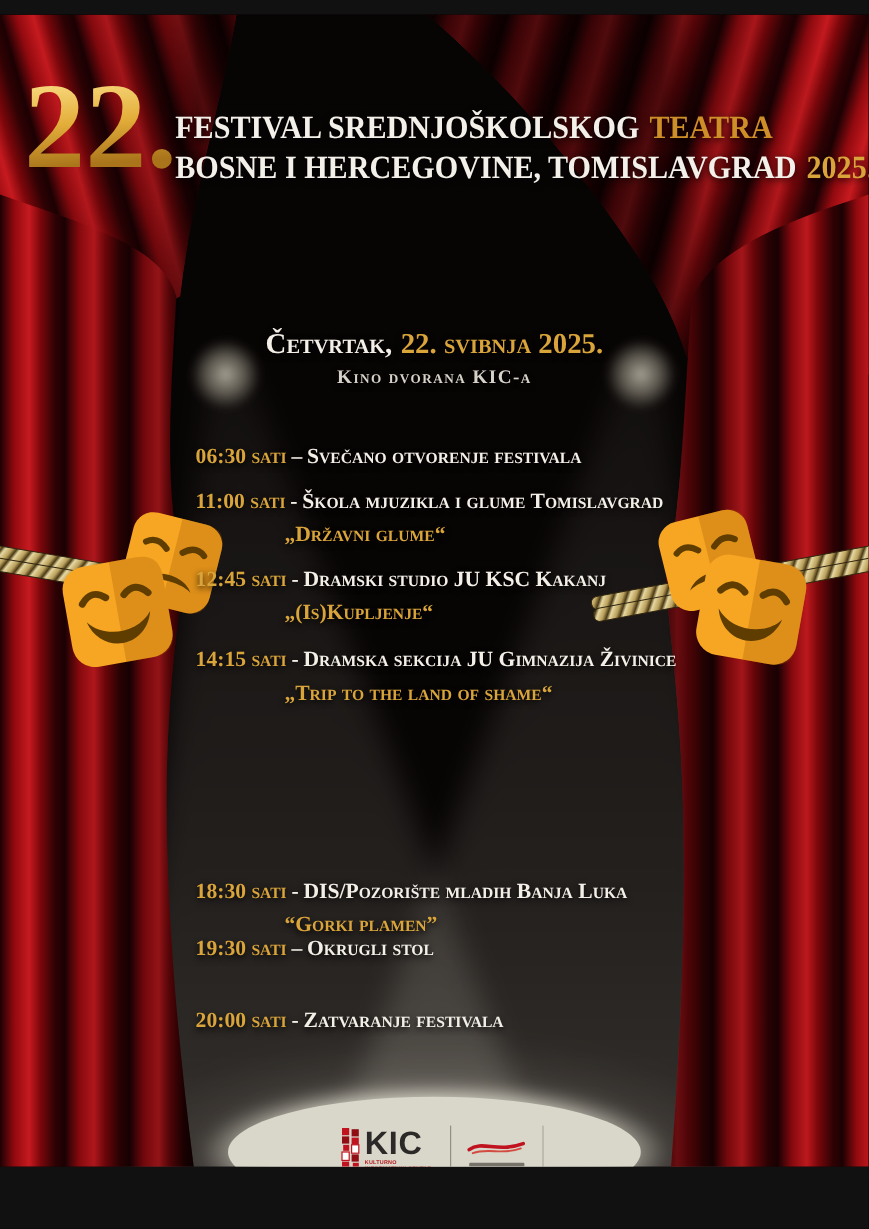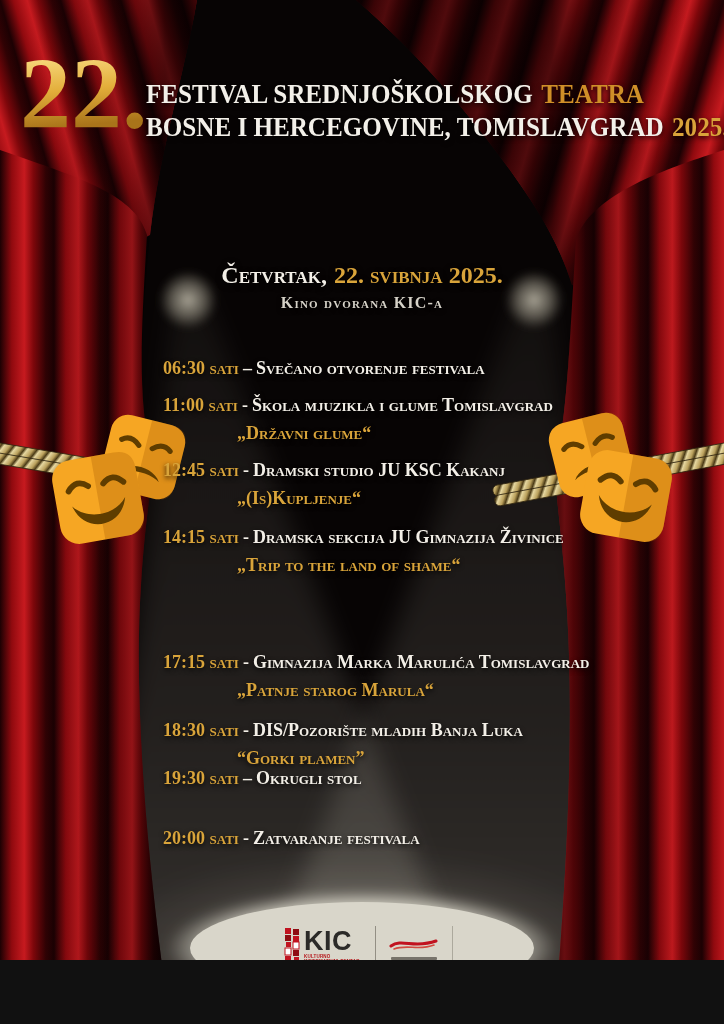--- a/index.html
+++ b/index.html
@@ -1,17 +1,17 @@
 <!DOCTYPE html>
 <html><head>
 <meta charset="utf-8">
 <style>
   html,body{margin:0;padding:0;background:#111;}
   .stage{
-    position:relative;width:724px;height:960px;margin:0 auto;
+    position:relative;width:724px;height:960px;margin:12px auto;
     background:#070404;overflow:hidden;
     font-family:"Liberation Serif","DejaVu Serif",serif;
   }
   .bg-svg{position:absolute;left:0;top:0;width:724px;height:1024px;display:block;}
 
   
   .txt{position:absolute;z-index:6;}
   .edition{
     left:20px;top:48px;font-size:102px;line-height:.9;font-weight:700;
     background:linear-gradient(175deg,#f8d97e 10%,#e3ae3a 45%,#a9741a 80%);
@@ -212,24 +212,20 @@
     <div><span class="t">11:00 sati</span><span class="sep">-</span><span class="ev">Škola mjuzikla i glume Tomislavgrad</span></div>
     <div class="play">„Državni glume“</div>
   </div>
   <div class="entry e2">
     <div><span class="t">12:45 sati</span><span class="sep">-</span><span class="ev">Dramski studio JU KSC Kakanj</span></div>
     <div class="play">„(Is)Kupljenje“</div>
   </div>
   <div class="entry e3">
     <div><span class="t">14:15 sati</span><span class="sep">-</span><span class="ev">Dramska sekcija JU Gimnazija Živinice</span></div>
     <div class="play">„Trip to the land of shame“</div>
-  </div>
-  <div class="entry e5">
-    <div><span class="t">17:15 sati</span><span class="sep">-</span><span class="ev">Gimnazija Marka Marulića Tomislavgrad</span></div>
-    <div class="play">„Patnje starog Marula“</div>
   </div>
   <div class="entry e6">
     <div><span class="t">18:30 sati</span><span class="sep">-</span><span class="ev">DIS/Pozorište mladih Banja Luka</span></div>
     <div class="play">“Gorki plamen”</div>
   </div>
   <div class="entry e7">
     <div><span class="t">19:30 sati</span><span class="sep">–</span><span class="ev">Okrugli stol</span></div>
   </div>
   <div class="entry e8">
     <div><span class="t">20:00 sati</span><span class="sep">-</span><span class="ev">Zatvaranje festivala</span></div>

